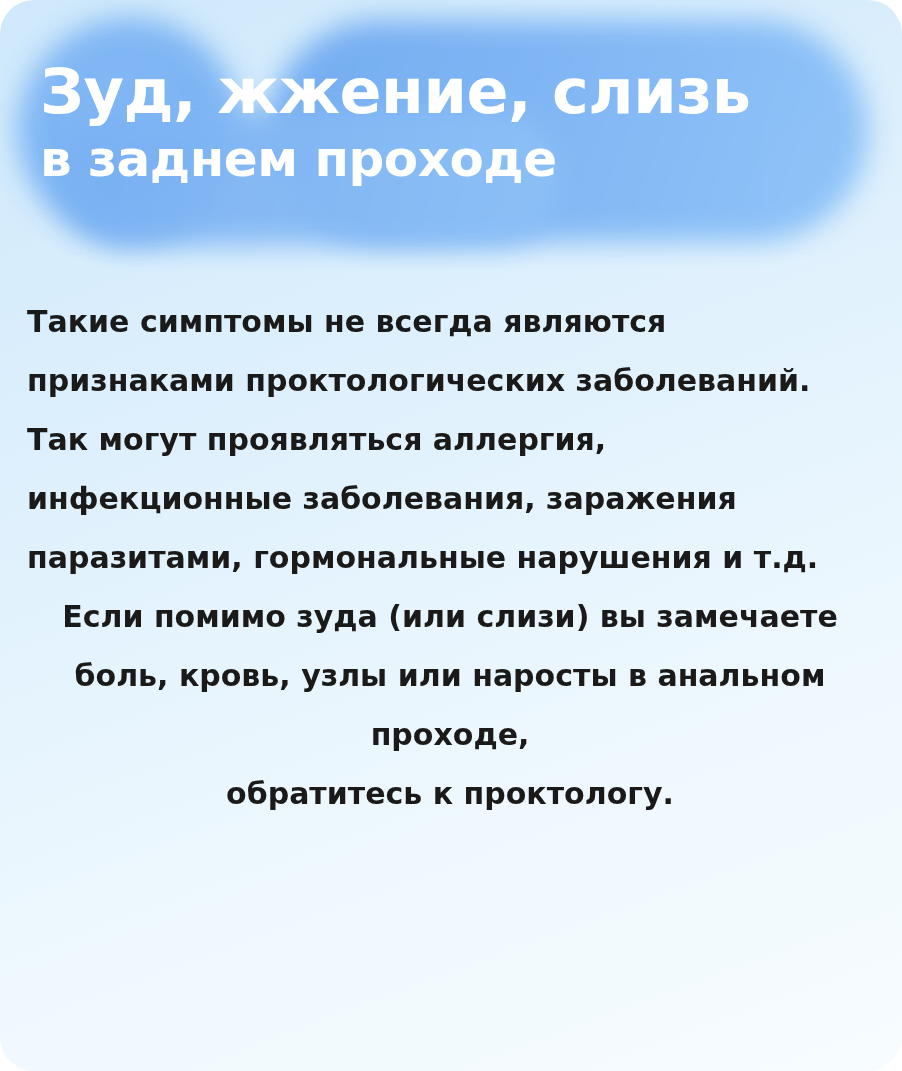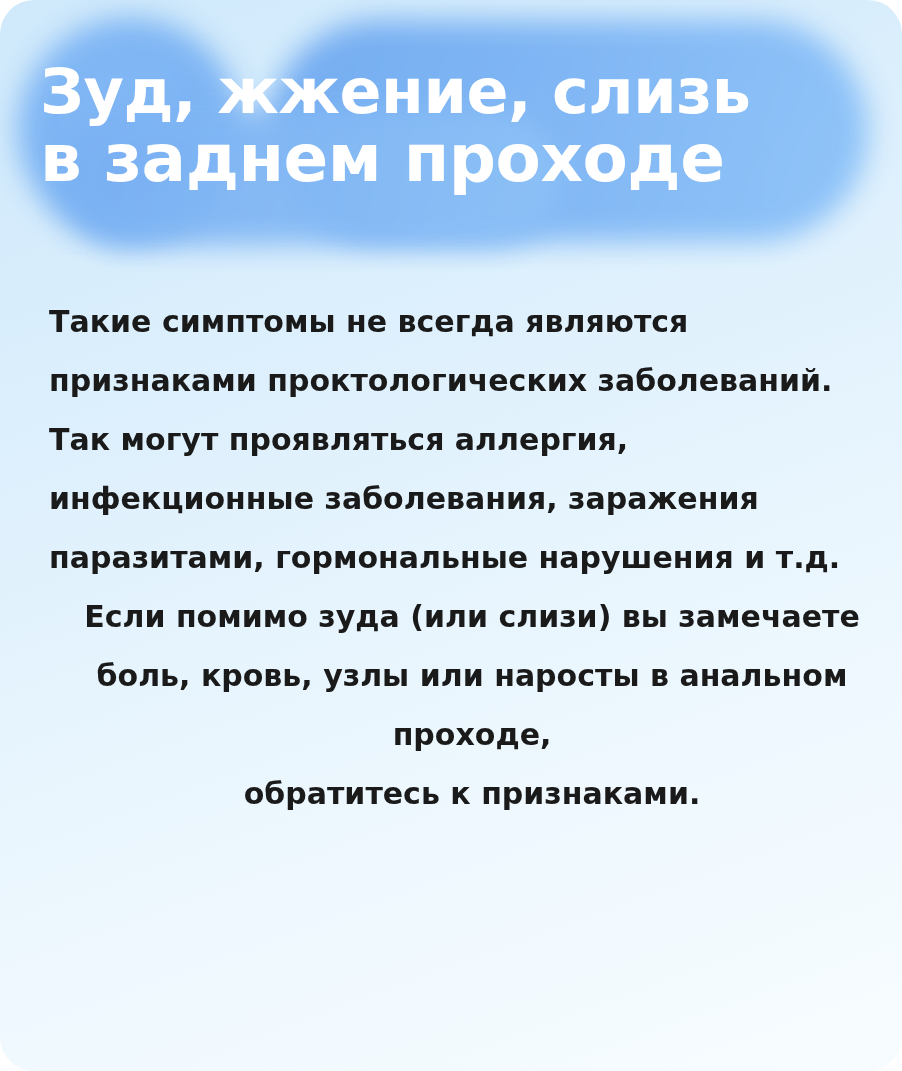--- a/index.html
+++ b/index.html
@@ -59,30 +59,30 @@
   }
   .title-line1 {
     font-size: 62px;
     line-height: 72px;
     font-weight: 700;
     color: #ffffff;
     letter-spacing: -0.5px;
     white-space: nowrap;
   }
   .title-line2 {
-    font-size: 66px;
+    font-size: 50px;
     line-height: 62px;
     font-weight: 700;
     color: #ffffff;
     letter-spacing: -0.5px;
     white-space: nowrap;
   }
   .body-wrap {
     position: absolute;
-    left: 49px;
+    left: 27px;
     top: 292px;
     width: 846px;
   }
   .para {
     font-size: 30px;
     line-height: 59px;
     font-weight: 700;
     color: #1a1a1a;
     margin: 0;
   }
@@ -101,16 +101,16 @@
   <div class="blob blob-c"></div>
 
   <div class="title-wrap">
     <div class="title-line1">Зуд, жжение, слизь</div>
     <div class="title-line2">в заднем проходе</div>
   </div>
 
   <div class="body-wrap">
     <p class="para">Такие симптомы не всегда являются признаками проктологических заболеваний. Так могут проявляться аллергия, инфекционные заболевания, заражения паразитами, гормональные нарушения и т.д.</p>
     <p class="para">Если помимо зуда (или слизи) вы замечаете боль, кровь, узлы или наросты в анальном проходе,</p>
-    <p class="para">обратитесь к признаками.</p>
+    <p class="para">обратитесь к проктологу.</p>
   </div>
 
 </div>
 
 </body></html>

